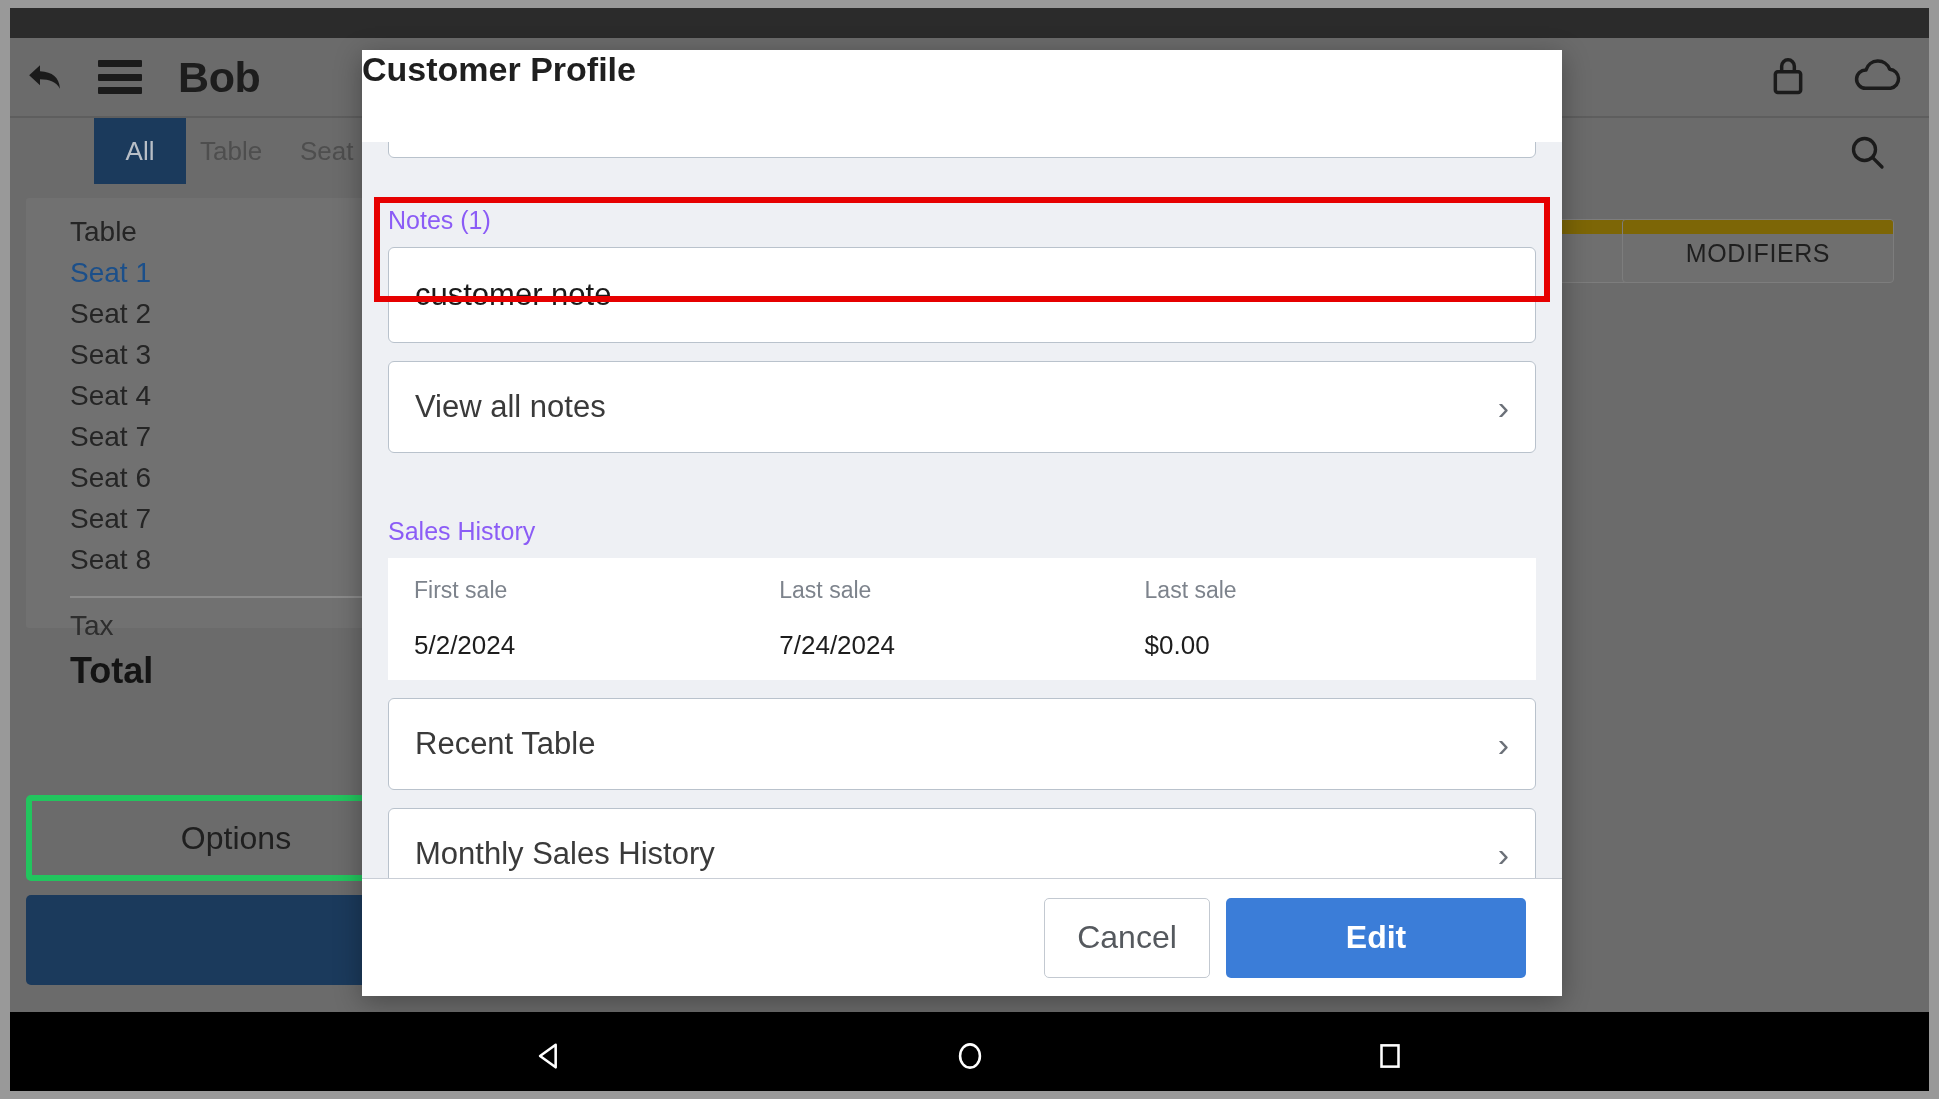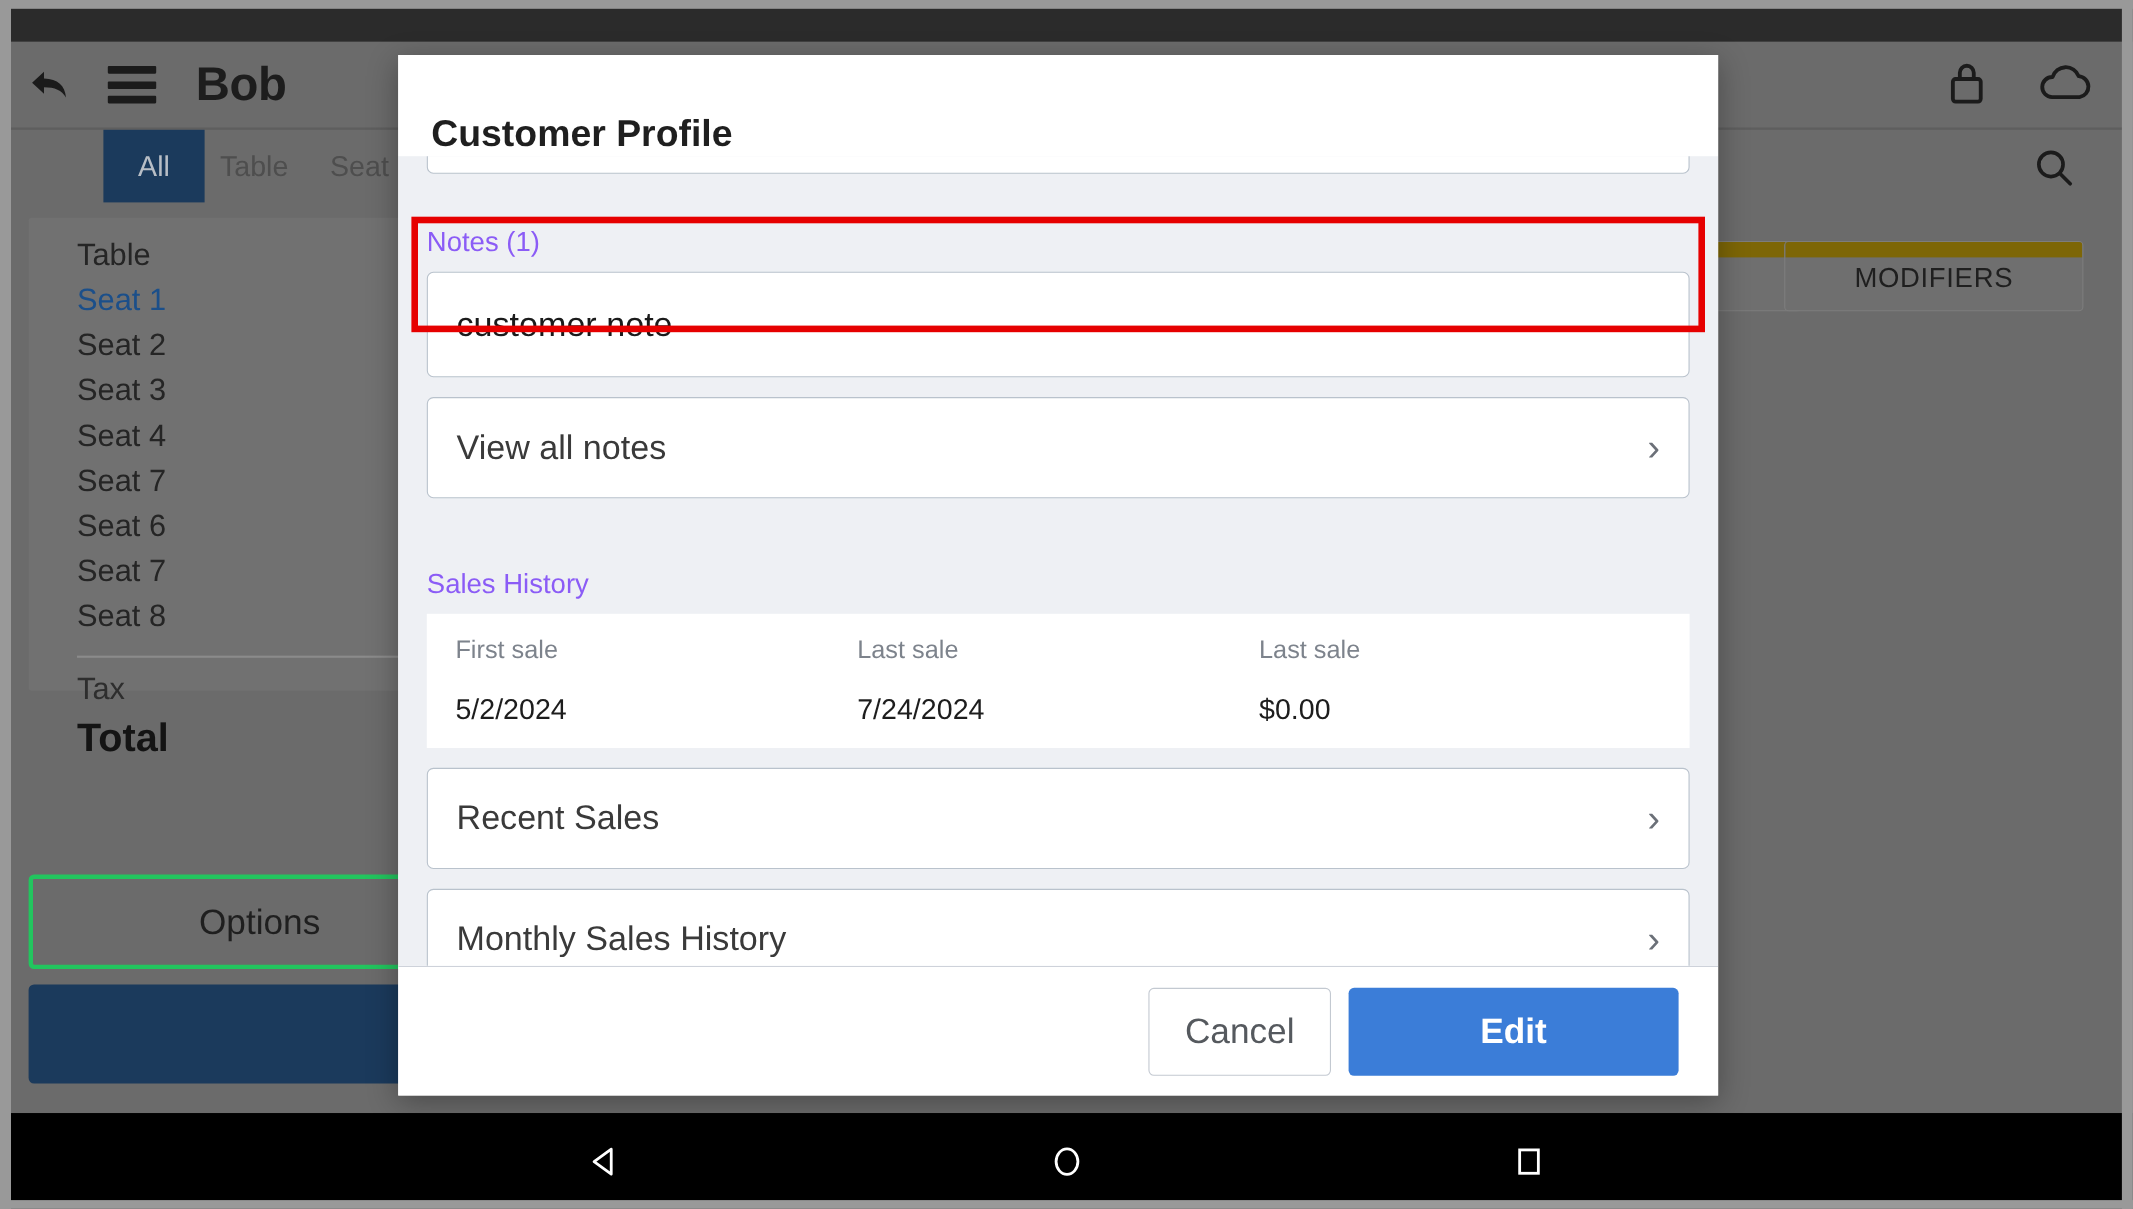--- a/index.html
+++ b/index.html
@@ -92,21 +92,21 @@
   }
   .order-tax {
     position: absolute; left: 44px; top: 350px; font-size: 28px; color: #2e2e2e;
   }
   .order-total {
     position: absolute; left: 44px; top: 392px; font-size: 36px; font-weight: bold; color: #141414;
   }
   .btn-options {
     position: absolute; left: 26px; top: 795px;
     width: 420px; height: 86px;
-    border: 4px solid #22c55e; border-radius: 5px;
+    border: 6px solid #22c55e; border-radius: 5px;
     display: flex; align-items: center; justify-content: center;
     font-size: 32px; color: #1f1f1f;
   }
   .btn-pay {
     position: absolute; left: 26px; top: 895px;
     width: 420px; height: 90px;
     background: #1b3a5c; border-radius: 5px;
   }
 
   
@@ -125,22 +125,21 @@
   #modal {
     position: absolute; left: 362px; top: 50px;
     width: 1200px; height: 946px;
     background: #fff;
     box-shadow: 0 6px 26px rgba(0,0,0,0.32);
     display: flex; flex-direction: column;
     overflow: hidden;
   }
   .modal-header {
     height: 92px; flex: 0 0 92px;
-    display: flex; align-items: flex-end;
-    padding-left: 30px;
+    display: flex; align-items: flex-start;
     background: #fff;
   }
   .modal-title { font-size: 34px; font-weight: bold; color: #1f1f1f; }
   .modal-body {
     flex: 1 1 auto;
     background: #eef0f4;
     position: relative;
     overflow: hidden;
     padding: 0 26px;
   }
@@ -342,21 +341,21 @@
           <div class="sales-cell">
             <span class="sales-val-txt">7/24/2024</span>
           </div>
           <div class="sales-cell">
             <span class="sales-val-txt">$0.00</span>
           </div>
         </div>
       </div>
 
       <div class="card nav-card">
-        <span class="nav-card-label">Recent Sales</span>
+        <span class="nav-card-label">Recent Table</span>
         <span class="chev">›</span>
       </div>
 
       <div class="card nav-card">
         <span class="nav-card-label">Monthly Sales History</span>
         <span class="chev">›</span>
       </div>
     </div>
 
     <div class="modal-footer">

